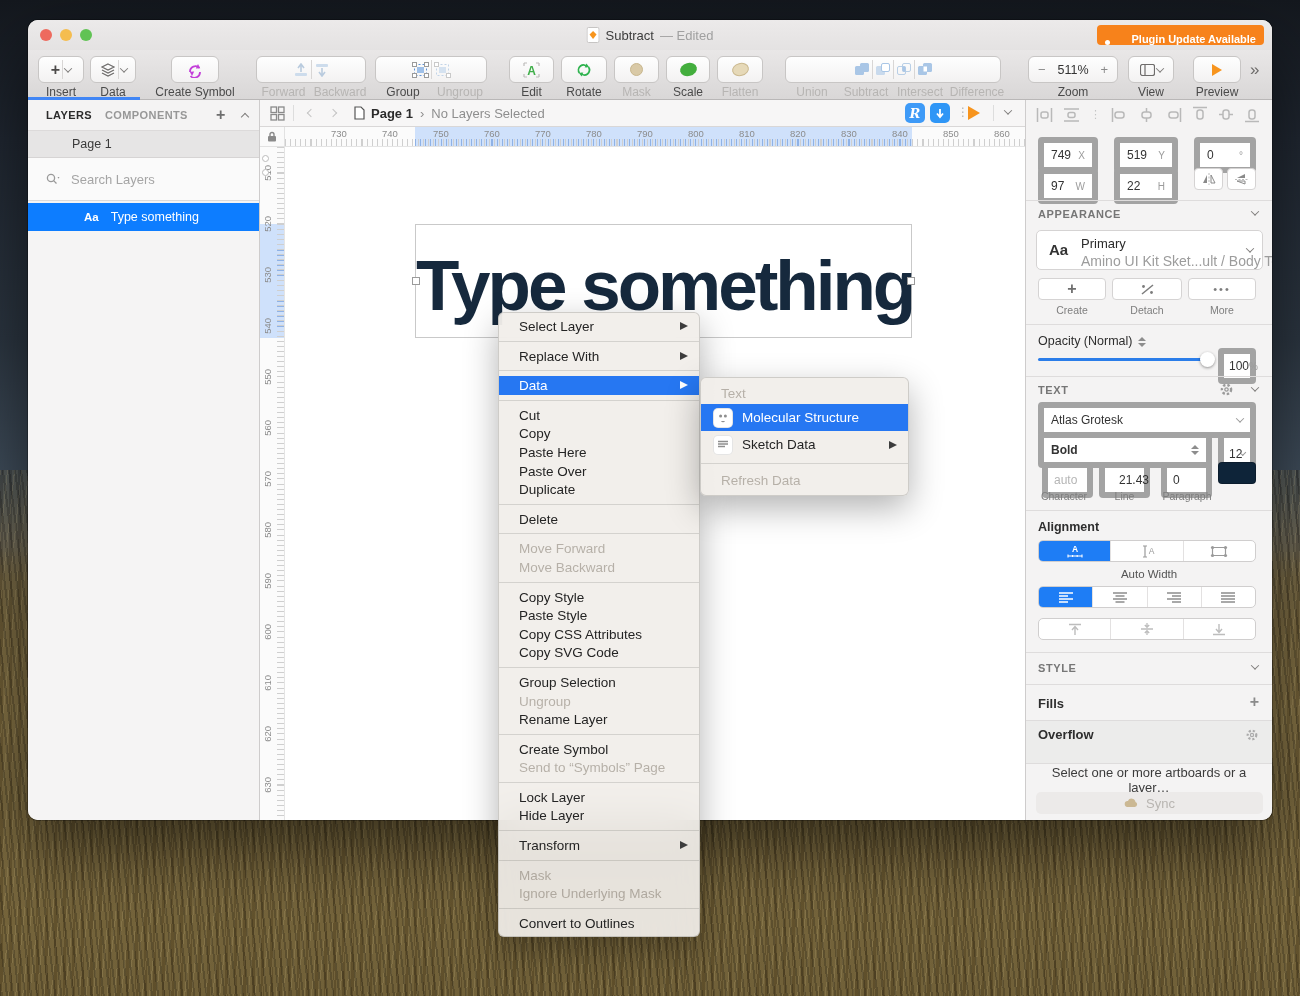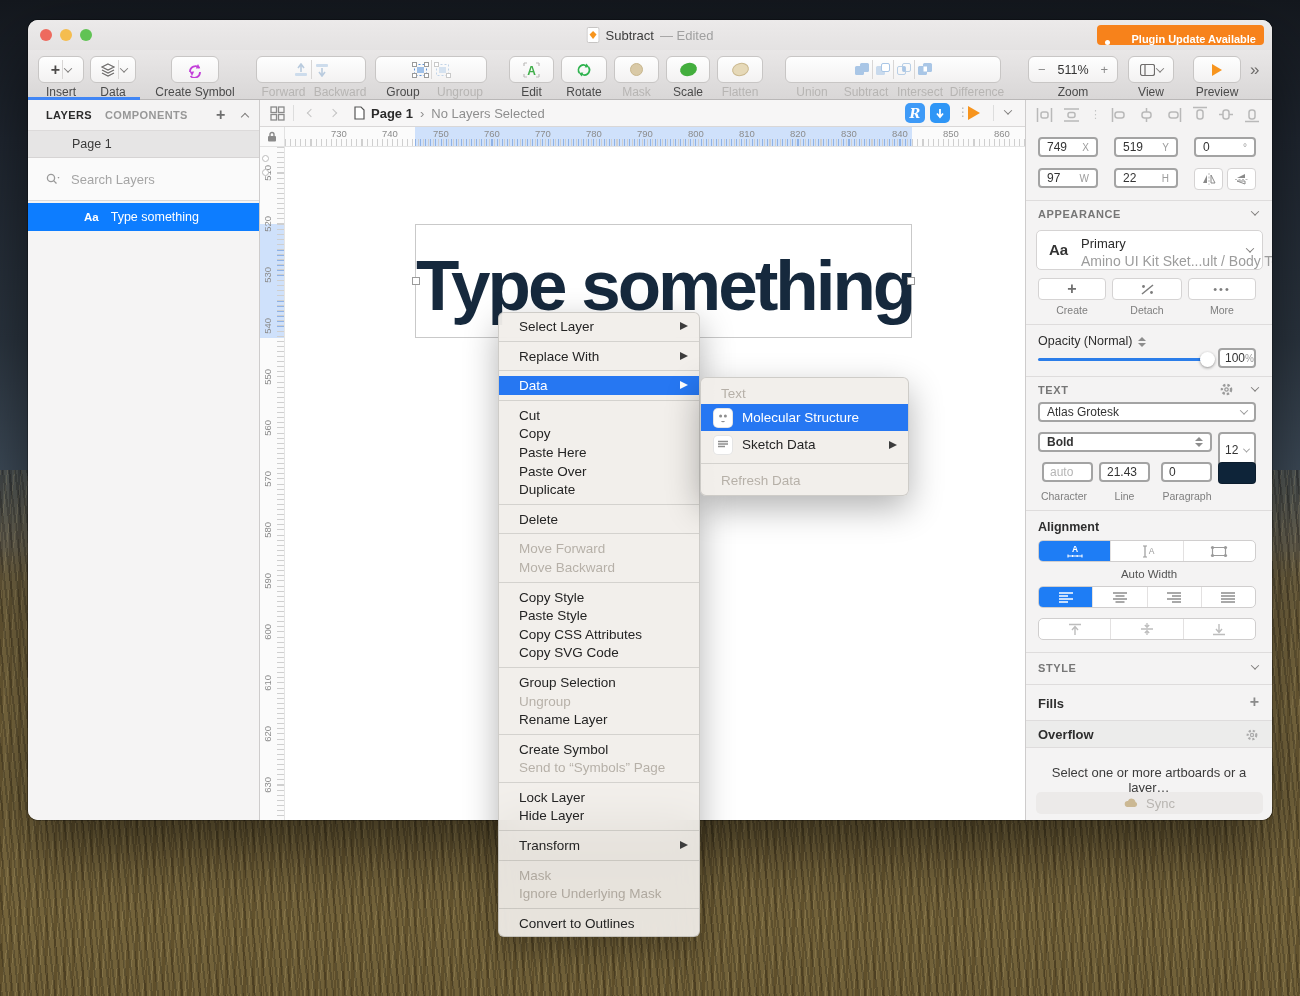--- a/index.html
+++ b/index.html
@@ -71,38 +71,38 @@
   .vnum{position:absolute;left:2px;writing-mode:vertical-rl;transform:rotate(180deg);font-size:9.5px;color:#8c8c8c}
   #art{position:absolute;left:25px;top:47px;right:0;bottom:0;background:#fff}
   #selbox{position:absolute;left:130px;top:77px;width:497px;height:114px;border:1px solid #c9c9c9}
   #bigtext{position:absolute;left:0;right:0;top:20px;text-align:center;font-size:71px;font-weight:bold;letter-spacing:-3px;color:#16293d;white-space:nowrap}
   .handle{position:absolute;width:8px;height:8px;background:#fff;border:1px solid #9b9b9b;top:50%;margin-top:-4px}
   .odot{position:absolute;width:7px;height:7px;border:1px solid #bbb;border-radius:50%;background:#fff}
   
   #inspector{position:absolute;right:0;top:0;width:247px;bottom:0;background:#f4f3f3;border-left:1px solid #cecccc}
   .divider{position:absolute;left:0;right:0;height:1px;background:#dedcdc}
   .sech{position:absolute;font-size:11px;font-weight:bold;color:#767676;letter-spacing:.6px}
-  .field{position:absolute;height:20px;background:#fff;border:2px solid #a3a3a3;border-radius:4px;display:flex;align-items:center;justify-content:space-between;padding:0 7px;font-size:12px;color:#333}
+  .field{position:absolute;height:36px;background:#fff;border:6px solid #a3a3a3;border-radius:4px;display:flex;align-items:center;justify-content:space-between;padding:0 7px;font-size:12px;color:#333}
   .field .unit{color:#9c9c9c;font-size:10px}
   .field .ph{color:#b5b5b5}
   .minibtn{position:absolute;height:22px;background:#fff;border:1px solid #d5d3d3;border-radius:4px;display:flex;align-items:center;justify-content:center}
   .btnlbl{position:absolute;font-size:10.5px;color:#7e7e7e;text-align:center}
   .seg{position:absolute;height:22px;display:flex;background:#fff;border:1px solid #d0cece;border-radius:5px;overflow:hidden}
   .seg>div{flex:1;display:flex;align-items:center;justify-content:center;border-left:1px solid #e3e1e1}
   .seg>div:first-child{border-left:none}
   .seg>div.on{background:#1e7df5}
   .stepper{display:inline-flex;flex-direction:column;gap:2px;margin-left:6px;vertical-align:middle}
   .stepper i{display:block;width:0;height:0;border-left:4px solid transparent;border-right:4px solid transparent}
   .stepper .u{border-bottom:4px solid #8d8d8d}.stepper .d{border-top:4px solid #8d8d8d}
   #opslider{position:absolute;left:12px;width:170px;top:258px;height:3px;border-radius:2px;background:#2b7de9}
   #opknob{position:absolute;right:-7px;top:-6px;width:15px;height:15px;border-radius:50%;background:#fff;box-shadow:0 1px 3px rgba(0,0,0,.4)}
   .rowlbl{position:absolute;font-size:12.5px;font-weight:bold;color:#2e2e2e}
   .swatch{position:absolute;width:38px;height:22px;background:#0e2439;border-radius:4px;border:1px solid rgba(0,0,0,.2)}
   #sync-btn{position:absolute;left:10px;width:227px;top:692px;height:22px;background:#eceae9;border-radius:5px;display:flex;align-items:center;justify-content:center;gap:6px;font-size:13px;color:#b8b5b1}
-  #overflow-row{position:absolute;left:0;right:0;top:620px;height:28px;background:#ececeb;border-top:1px solid #dedcdc;border-bottom:1px solid #dedcdc}
+  #overflow-row{position:absolute;left:0;right:0;top:620px;height:44px;background:#ececeb;border-top:1px solid #dedcdc;border-bottom:1px solid #dedcdc}
   
   .menu{position:absolute;background:rgba(241,238,233,.93);backdrop-filter:blur(22px) saturate(1.1);-webkit-backdrop-filter:blur(22px);
     border:1px solid rgba(0,0,0,.15);border-radius:6px;box-shadow:0 12px 34px rgba(0,0,0,.3);padding:4px 0;z-index:50;font-size:13.5px;color:#242424}
   #ctx{left:498px;top:312px;width:202px}
   .mi{position:relative;padding:1px 20px;height:18.6px;line-height:18.6px;white-space:nowrap;overflow:hidden}
   .mi.dis{color:rgba(97,89,74,.42)}
   .mi.hl{background:#2677f2;color:#fff}
   .msep{height:1px;background:rgba(0,0,0,.12);margin:5px 0}
   .arr{position:absolute;right:11px;top:50%;transform:translateY(-50%);width:0;height:0;border-left:8px solid #3c3c3c;border-top:4.5px solid transparent;border-bottom:4.5px solid transparent}
   .hl .arr{border-left-color:#fff}
@@ -523,21 +523,21 @@
           </span>
         </div>
       <div class="field" style="left:192px;top:332px;width:38px;padding:16px 5px">
           <span>12</span>
           <span class="cv" style="border-color:#9a9a9a;width:5px;height:5px"></span>
         </div>
 
       <div class="field" style="left:16px;top:362px;width:51px;padding:8px 6px">
           <span class="ph">auto</span>
         </div>
-      <div class="field" style="left:73px;top:362px;width:51px;padding:0 6px">
+      <div class="field" style="left:73px;top:362px;width:51px;padding:0 14px">
           <span>21.43</span>
         </div>
       <div class="field" style="left:135px;top:362px;width:51px;padding:0 6px">
           <span>0</span>
         </div>
       <div class="swatch" style="left:192px;top:362px"></div>
       <div class="btnlbl" style="left:6px;top:390px;width:64px">Character</div>
       <div class="btnlbl" style="left:73px;top:390px;width:51px">Line</div>
       <div class="btnlbl" style="left:130px;top:390px;width:62px">Paragraph</div>
 

